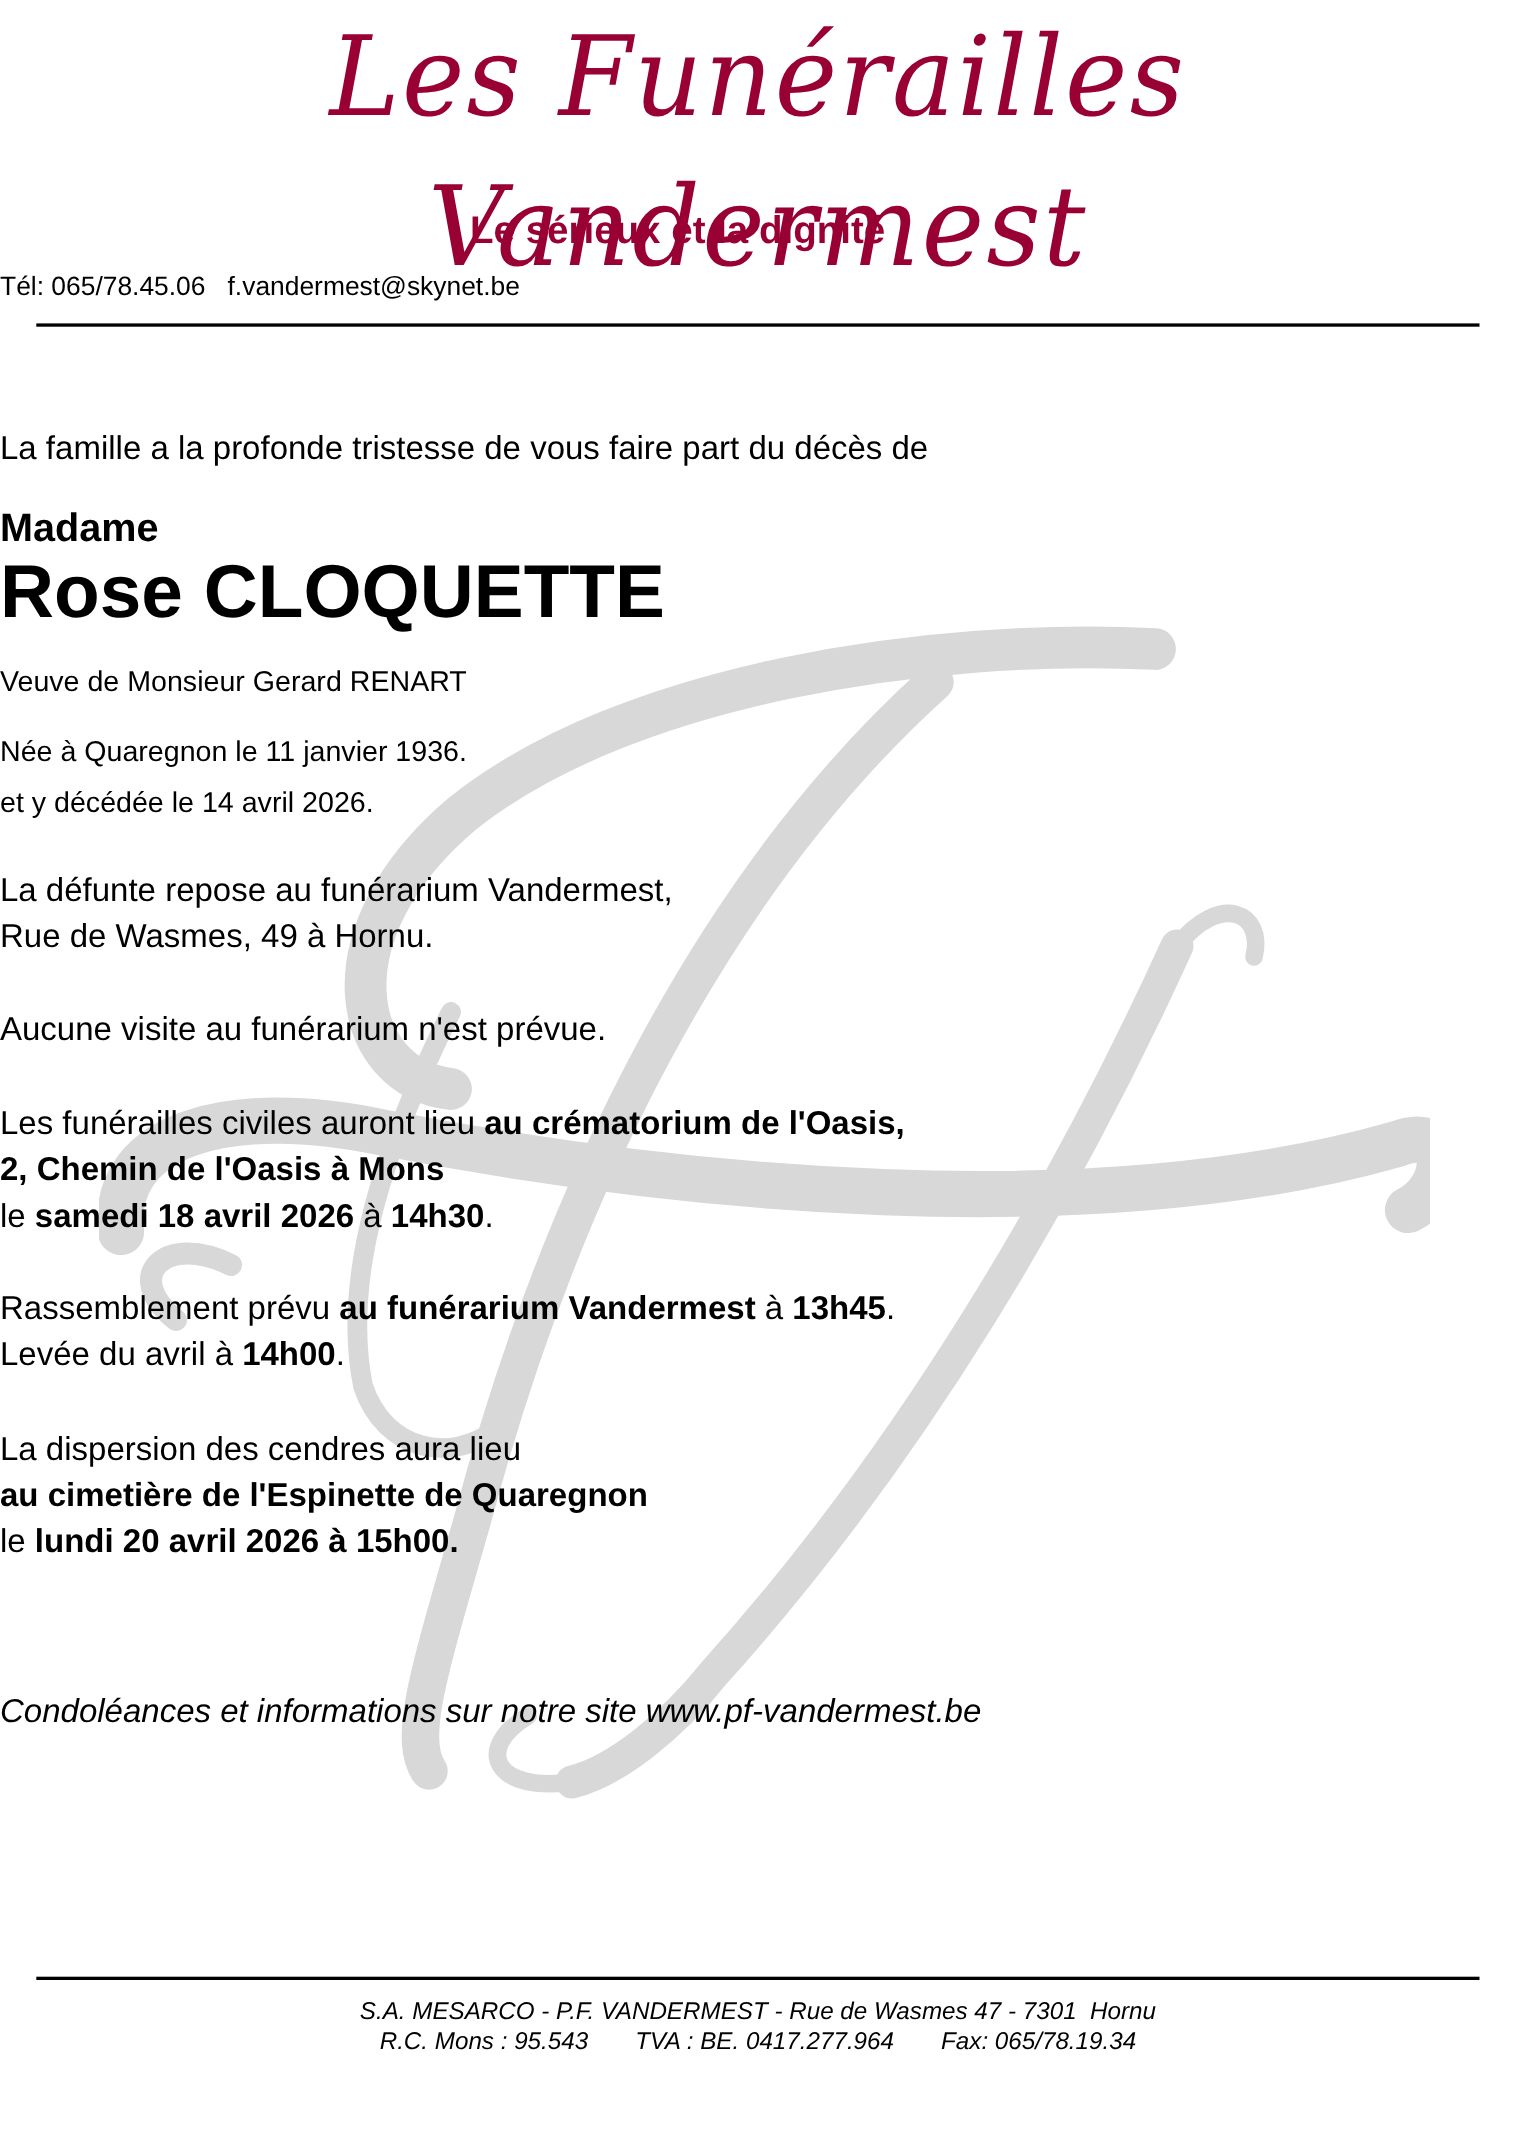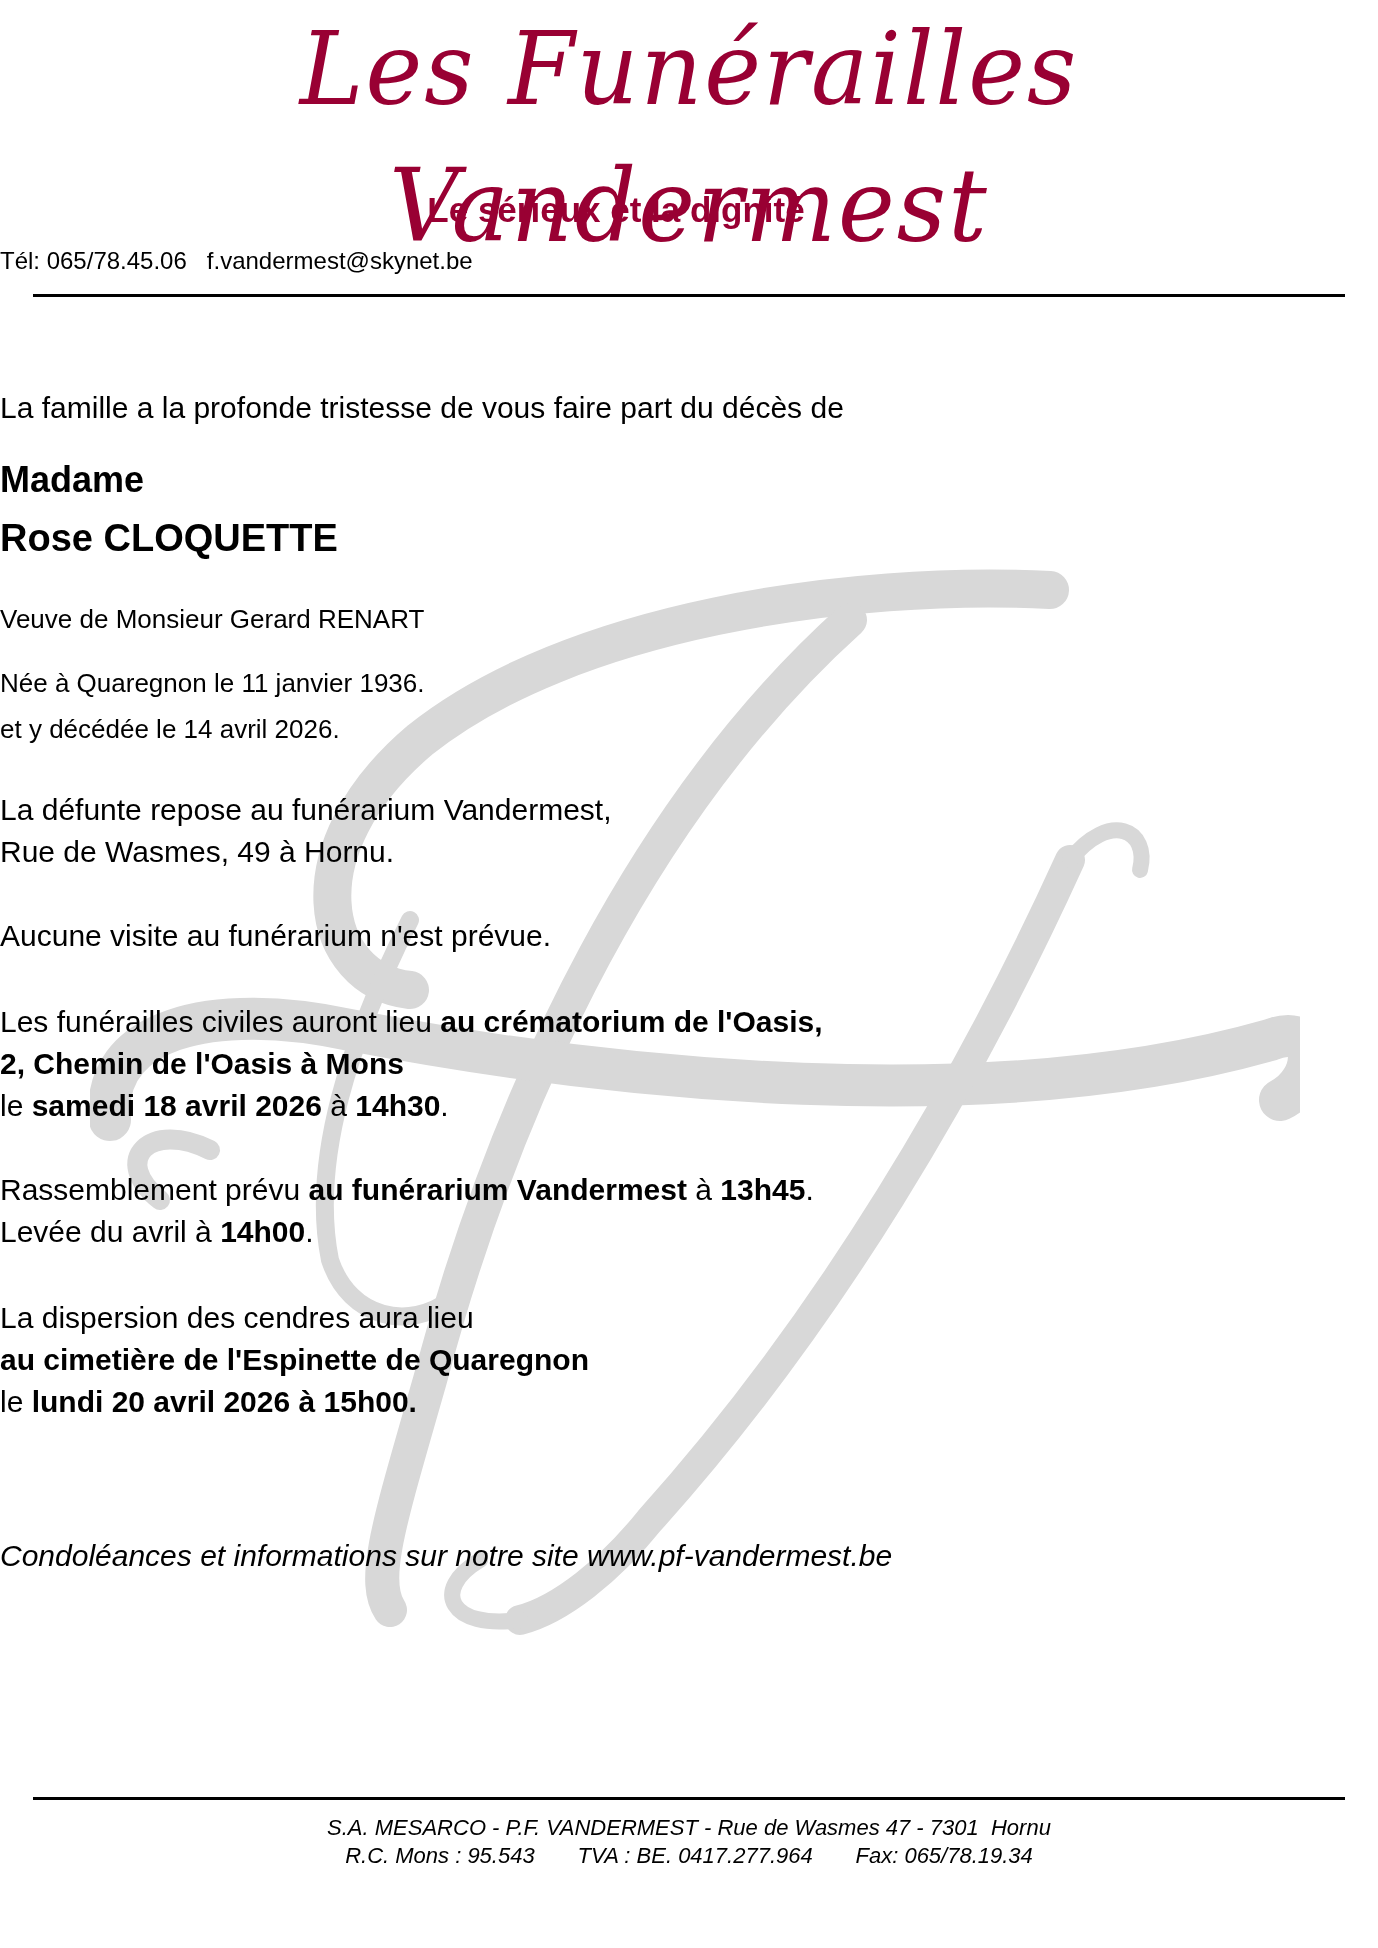--- a/index.html
+++ b/index.html
@@ -24,21 +24,21 @@
   }
   .rule { position: absolute; left: 33px; width: 1312px; height: 3px; background: #000; }
   .rule.top { top: 294px; }
   .rule.bottom { top: 1797px; }
   .content { position: absolute; left: 0; top: 0; width: 1378px; z-index: 1; }
   .line { position: absolute; left: 0; width: 1378px; text-align: left; font-size: 30px; line-height: 40px; white-space: pre; }
   .b { font-weight: bold; }
   .bi { font-weight: bold; color: #000000; }
   .i { font-style: italic; margin-top: 40px; }
   .madame { font-weight: bold; font-size: 36px; line-height: 44px; }
-  .name { font-weight: bold; font-size: 38px; line-height: 60px; }
+  .name { font-weight: bold; font-size: 68px; line-height: 60px; }
   .sm { font-size: 26px; line-height: 34px; }
   .footer { position: absolute; left: 0; width: 1378px; text-align: center; font-style: italic; font-size: 22px; line-height: 28px; white-space: pre; }
 </style>
 </head>
 <body>
 
 <svg class="watermark" viewBox="0 0 1210 1080" xmlns="http://www.w3.org/2000/svg">
   <g fill="none" stroke="#d8d8d8" stroke-linecap="round">
     <path d="M960 30 C 760 20, 480 60, 330 180 C 200 290, 230 420, 320 430" stroke-width="38"></path>
     <path d="M760 60 C 560 240, 420 520, 340 820 C 300 960, 280 1020, 300 1050" stroke-width="34"></path>

